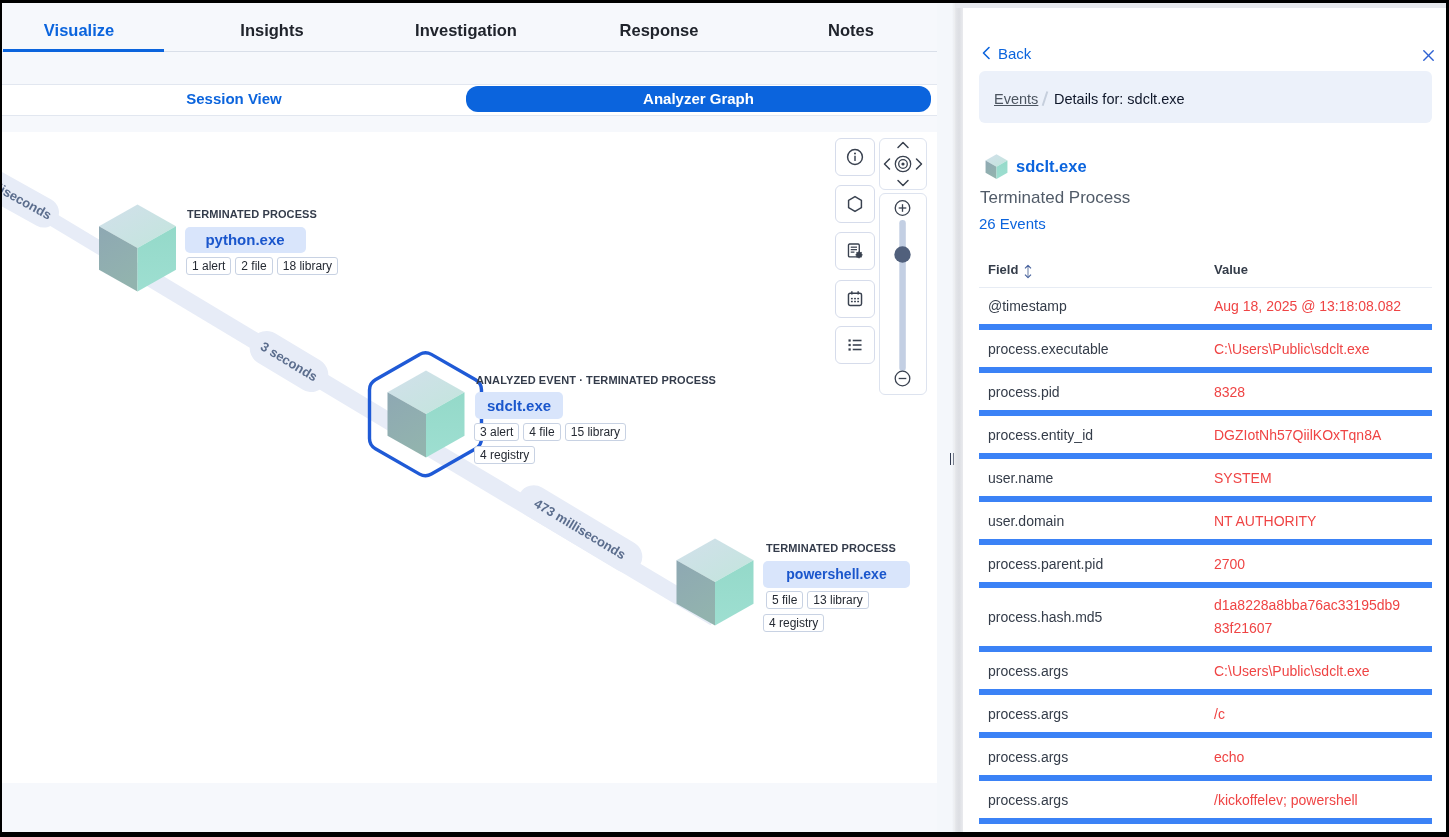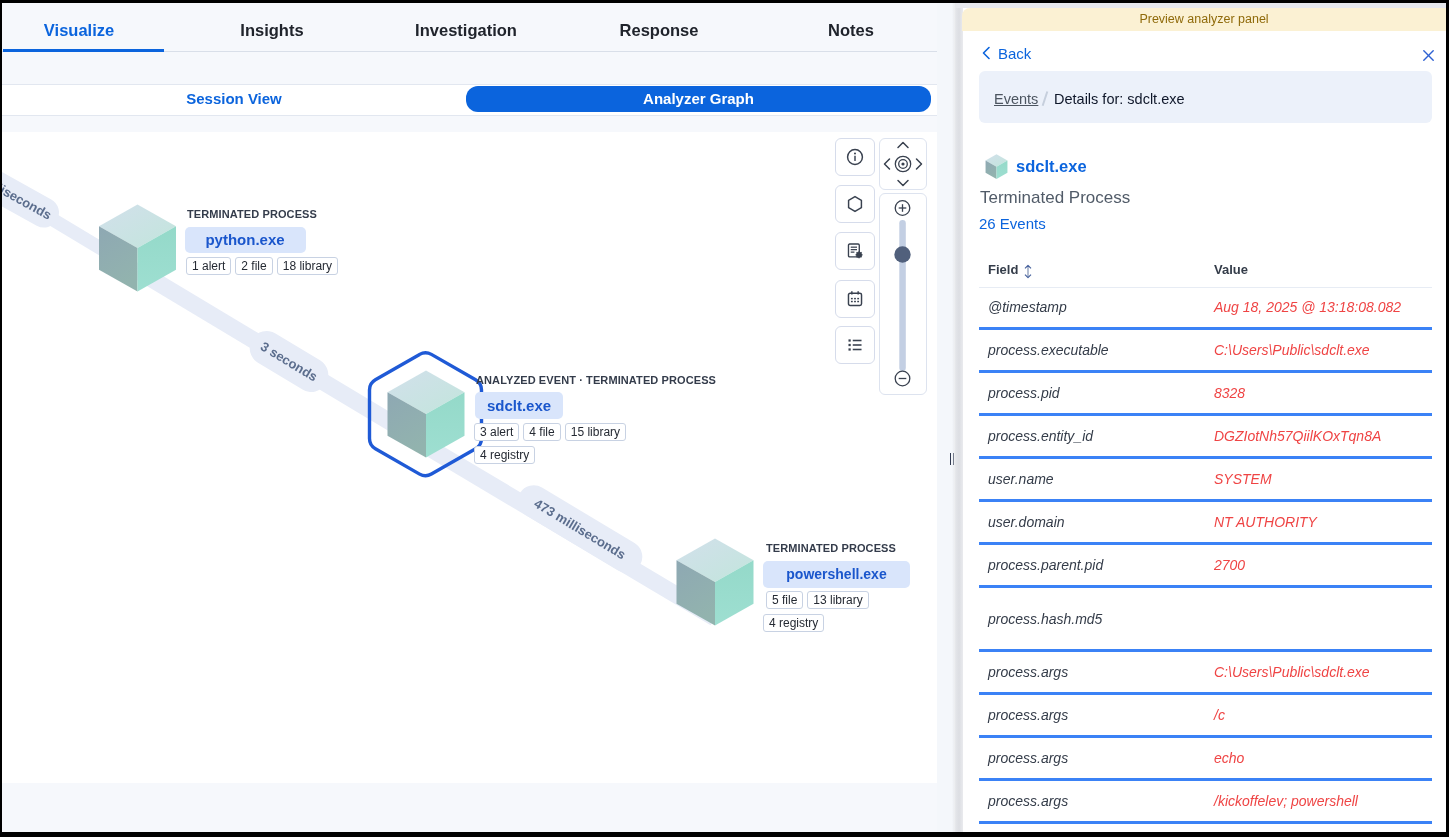--- a/index.html
+++ b/index.html
@@ -39,21 +39,21 @@
 
   
   #flyout { position:absolute; left:952px; top:0; width:492px; height:829px; background:#fff; }
   #flyshadow { position:absolute; left:950px; top:0; width:11px; height:829px; background:linear-gradient(to right, rgba(227,229,233,0) 0%, #e3e5e9 35%, #dcdee3 65%, #eaebee 100%); }
   #flytopstrip { position:absolute; left:953px; top:0; width:491px; height:4.5px; background:#e6e8ed; }
   #banner { position:absolute; left:960px; top:4.5px; width:484px; height:23px; background:#fbf1d3; border-radius:8px 0 0 0; text-align:center; line-height:23px; font-size:12.5px; font-weight:500; color:#8f6a0a; }
 
   .blue { color:#0b64dd; }
   #crumbbar { position:absolute; left:977px; top:68px; width:453px; height:52px; background:#ecf1fa; border-radius:6px; }
   .rowsep { position:absolute; left:977px; width:453px; height:1px; background:#e7ecf4; }
-  .trow { position:absolute; left:977px; width:453px; border-bottom:3px solid #3b82f6;font-style:italic; }
+  .trow { position:absolute; left:977px; width:453px; border-bottom:6px solid #3b82f6; }
   .fcell { position:absolute; left:9px; top:50%; transform:translateY(-50%); font-size:14px; color:#343c49; white-space:nowrap; }
   .vcell { position:absolute; left:235px; top:50%; transform:translateY(-50%); font-size:14px; color:#ef4444; width:190px; line-height:23px; word-break:break-all; }
 </style>
 </head>
 <body>
 <div id="stage">
 
   <div class="tab active" style="left:77px;">Visualize</div>
   <div class="tab" style="left:270px;">Insights</div>
   <div class="tab" style="left:464px;">Investigation</div>
@@ -217,21 +217,20 @@
     </div>
   </div>
 
   <div id="gutter"></div>
   <div class="gbar" style="left:947.8px;width:1.7px;"></div>
   <div class="gbar" style="left:951px;"></div>
 
   <div id="flyout"></div>
   <div id="flyshadow"></div>
   <div id="flytopstrip"></div>
-  <div id="banner">Preview analyzer panel</div>
   <div id="flycontent">
     <svg class="abs" style="left:979px;top:43px;" width="10" height="14" viewBox="0 0 10 14" fill="none" stroke="#0b64dd" stroke-width="1.6" stroke-linecap="round" stroke-linejoin="round">
         <polyline points="8,1.5 2.5,7 8,12.5"></polyline>
       </svg>
     <div class="abs blue" style="left:996px;top:42px;font-size:15px;font-weight:500;">Back</div>
     <svg class="abs" style="left:1421px;top:46.5px;" width="11" height="11" viewBox="0 0 11 11" stroke="#2e61d2" stroke-width="1.4" stroke-linecap="round">
         <line x1="0.8" y1="0.8" x2="10.2" y2="10.2"></line>
         <line x1="10.2" y1="0.8" x2="0.8" y2="10.2"></line>
       </svg>
 
@@ -280,20 +279,21 @@
     <div class="trow" style="top:499px;height:43px;">
         <span class="fcell">user.domain</span>
         <span class="vcell">NT AUTHORITY</span>
       </div>
     <div class="trow" style="top:542px;height:43px;">
         <span class="fcell">process.parent.pid</span>
         <span class="vcell">2700</span>
       </div>
     <div class="trow" style="top:585px;height:64px;">
         <span class="fcell">process.hash.md5</span>
+        <span class="vcell">d1a8228a8bba76ac33195db983f21607</span>
       </div>
     <div class="trow" style="top:649px;height:43px;">
         <span class="fcell">process.args</span>
         <span class="vcell">C:\Users\Public\sdclt.exe</span>
       </div>
     <div class="trow" style="top:692px;height:43px;">
         <span class="fcell">process.args</span>
         <span class="vcell">/c</span>
       </div>
     <div class="trow" style="top:735px;height:43px;">

